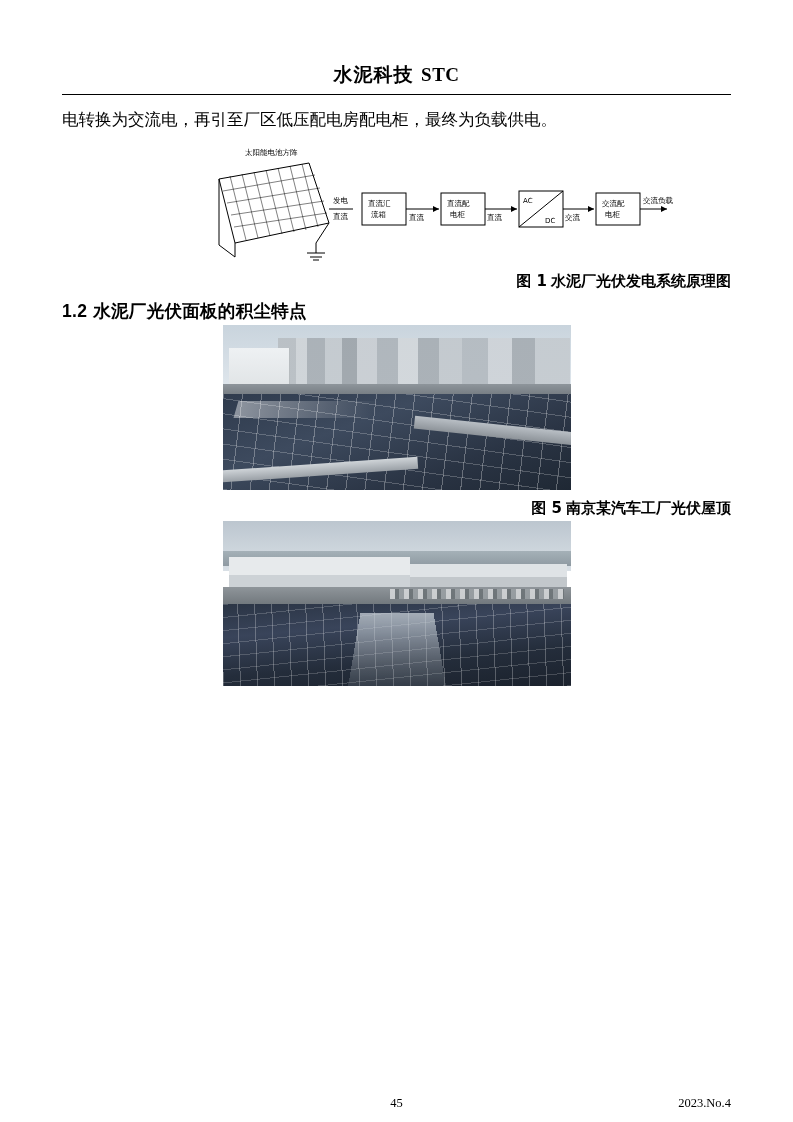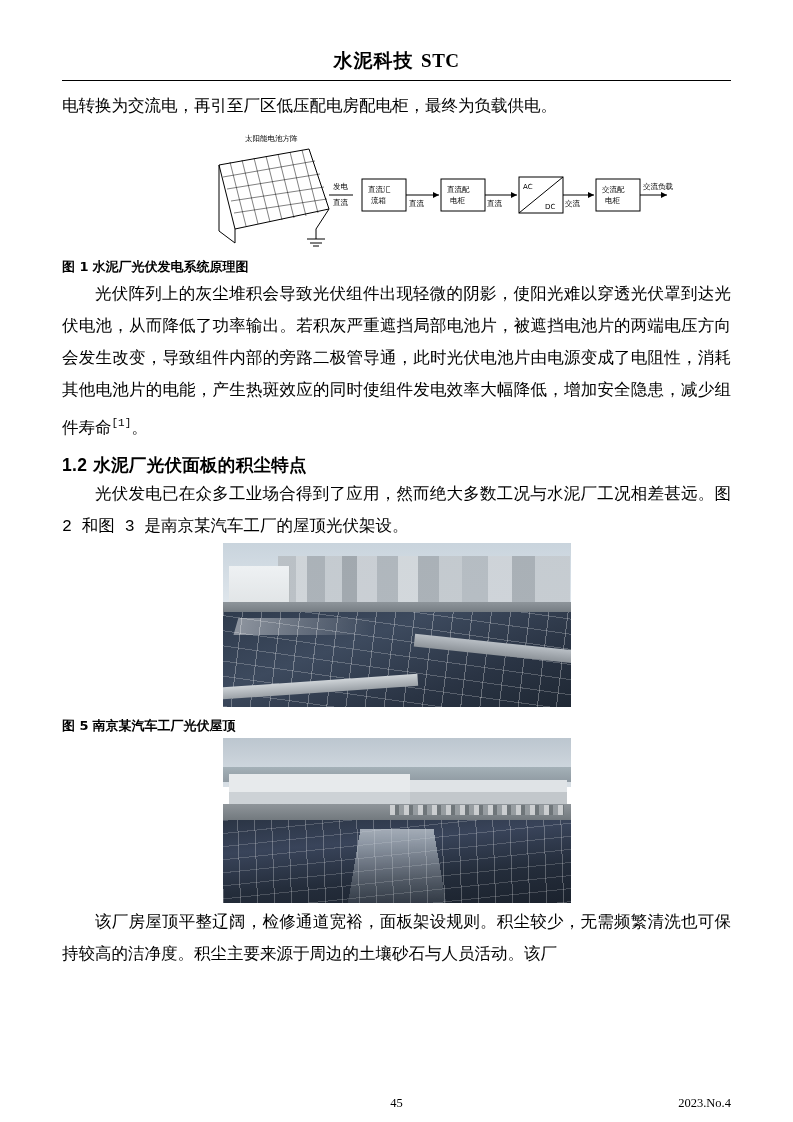--- a/index.html
+++ b/index.html
@@ -22,21 +22,21 @@
     height: 1122px;
     box-sizing: border-box;
     padding: 38px 62px 30px 62px;
   }
   
   .runhead {
     text-align: center;
     font-size: 19px;
     font-weight: bold;
     letter-spacing: 1px;
-    margin-top: 10px;
+    margin-top: 24px;
     margin-bottom: 6px;
     font-family: "DejaVu Serif", serif;
   }
   .runhead .stc {
     font-family: "Liberation Serif", serif;
     letter-spacing: 0.5px;
   }
   .rule {
     border-top: 1px solid #000;
     margin: 0 0 10px 0;
@@ -59,22 +59,22 @@
     margin: 8px 0 2px 0;
     font-family: "DejaVu Sans", sans-serif;
     letter-spacing: 0.3px;
   }
   h2.heading .num {
     font-family: "Liberation Sans", sans-serif;
     margin-right: 6px;
     text-align: right;
   }
   .caption {
-    text-align: left;
-    font-size: 13px;
+    text-align: right;
+    font-size: 15px;
     font-weight: bold;
     font-family: "DejaVu Sans", sans-serif;
     margin: 5px 0 3px 0;
   }
   .caption .lbl { margin-right: 4px; }
 
   
   .fig1 {
     position: relative;
     height: 122px;
@@ -276,27 +276,25 @@
 
       <line x1="483" y1="64" x2="510" y2="64" stroke="#000"></line>
       <polygon points="510,64 504,61 504,67" fill="#000"></polygon>
       <text class="svgtxt" x="486" y="58">交流负载</text>
     </svg>
   </div>
   <div class="caption">
     <span class="lbl">图 1</span><span>水泥厂光伏发电系统原理图</span>
   </div>
 
-  <p class="body indent"><span>光伏阵列上的灰尘堆积会导致光伏组件出现轻微的阴影，使阳光难以穿透光伏罩到达光伏电池，从而降低了功率输出。若积灰严重遮挡局部电池片，被遮挡电池片的两端电压方向会发生改变，导致组件内部的旁路二极管导通，此时光伏电池片由电源变成了电阻性，消耗其他电池片的电能，产生热斑效应的同时使组件发电效率大幅降低，增加安全隐患，减少组件寿命</span><span class="sup">[1]</span><span>。</span></p>
 
   <h2 class="heading">
     <span class="num">1.2</span><span>水泥厂光伏面板的积尘特点</span>
   </h2>
 
-  <p class="body indent">光伏发电已在众多工业场合得到了应用，然而绝大多数工况与水泥厂工况相差甚远。图 2 和图 3 是南京某汽车工厂的屋顶光伏架设。</p>
 
   <div class="photo-wrap">
     <div class="photo photo2">
       <div class="p2-sky"></div>
       <div class="p2-city"></div>
       <div class="p2-wall"></div>
       <div class="p2-roofband"></div>
       <div class="p2-panels"></div>
       <div class="p2-glint"></div>
       <div class="p2-walkway"></div>
@@ -313,20 +311,19 @@
       <div class="p3-hills"></div>
       <div class="p3-factory"></div>
       <div class="p3-factory2"></div>
       <div class="p3-yard"></div>
       <div class="p3-cars"></div>
       <div class="p3-panels"></div>
       <div class="p3-center"></div>
     </div>
   </div>
 
-  <p class="body indent">该厂房屋顶平整辽阔，检修通道宽裕，面板架设规则。积尘较少，无需频繁清洗也可保持较高的洁净度。积尘主要来源于周边的土壤砂石与人员活动。该厂</p>
 
 </div>
 
 <div class="footer">
   <span class="pageno">45</span>
   <span class="issue">2023.No.4</span>
 </div>
 
 </body></html>

